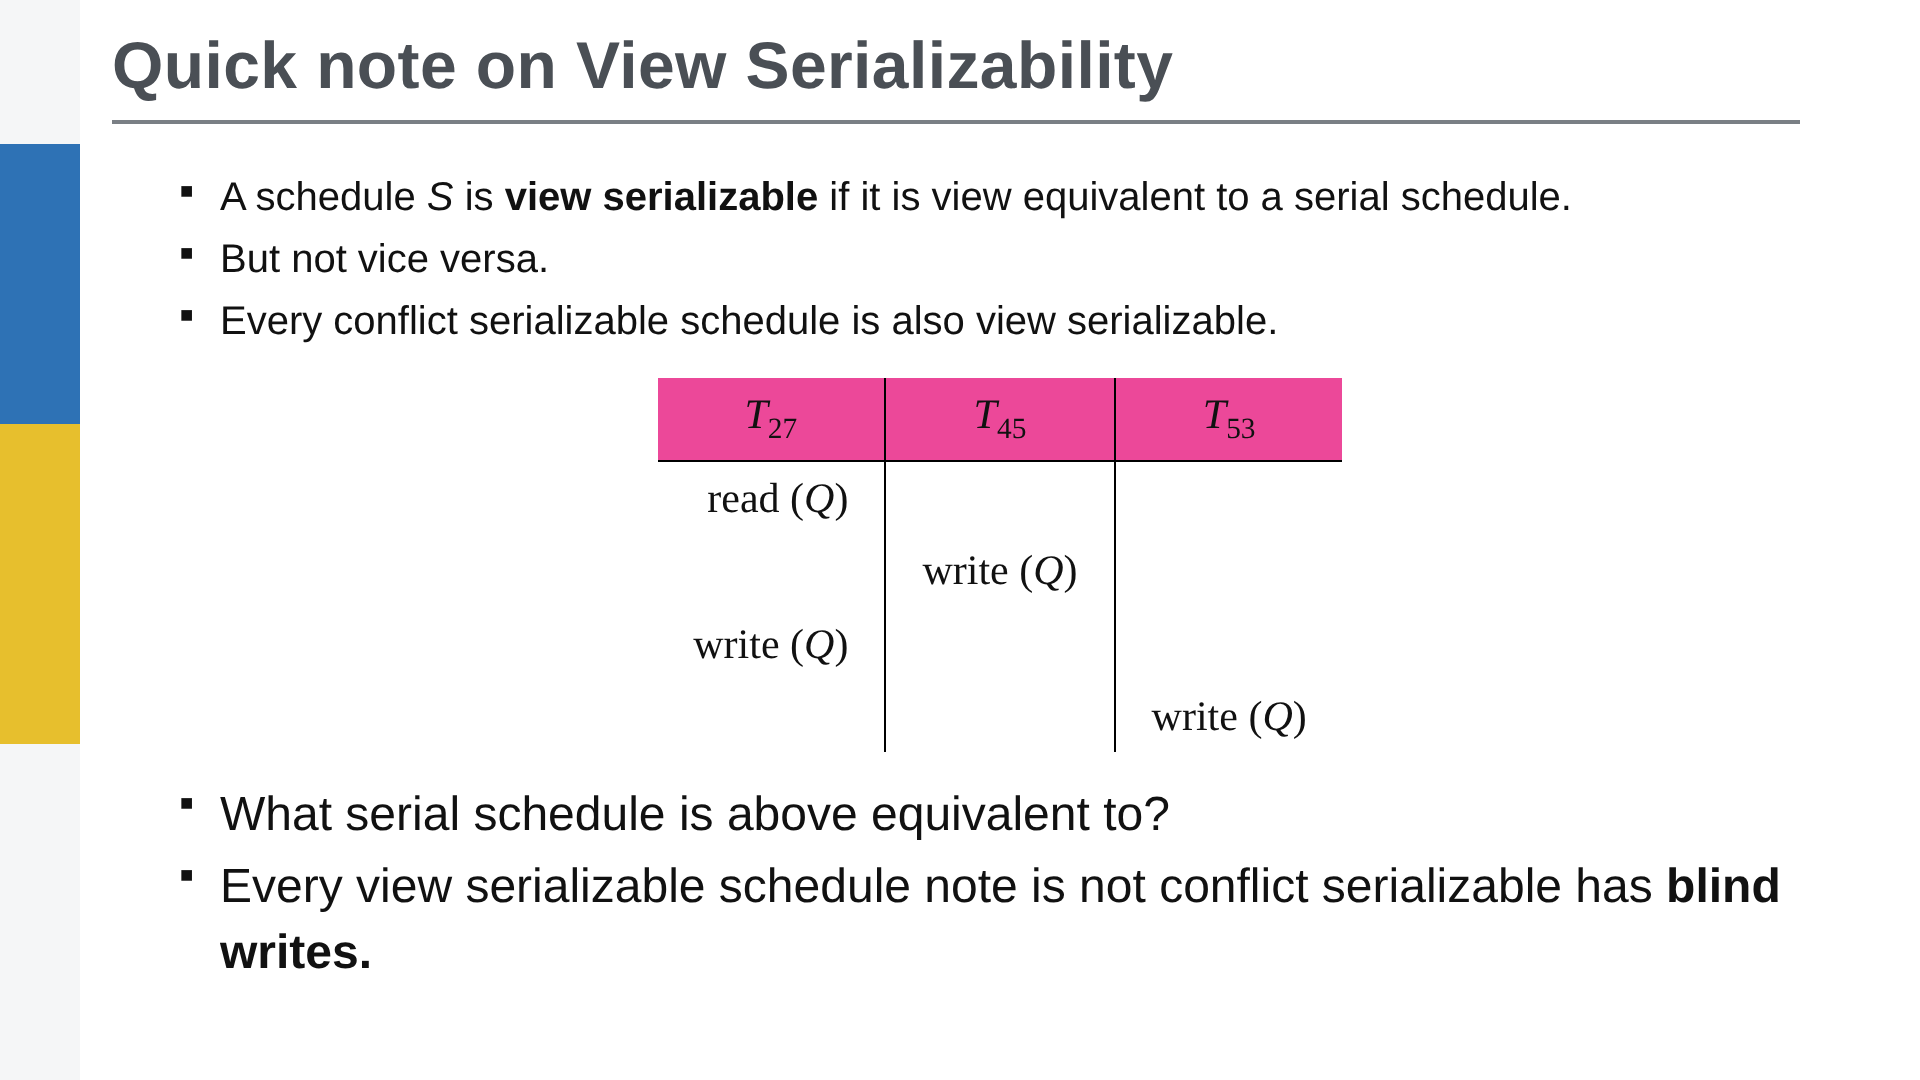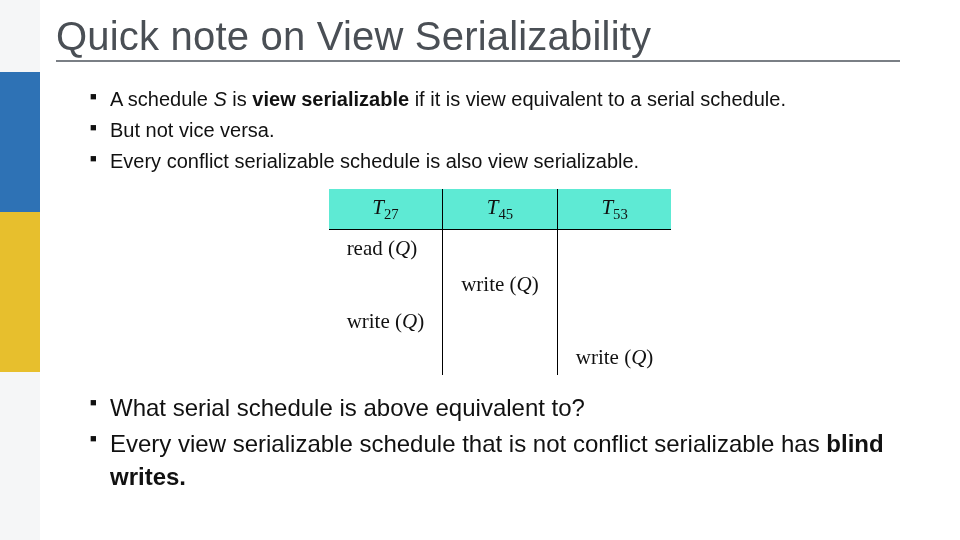--- a/index.html
+++ b/index.html
@@ -20,23 +20,23 @@
   }
   .strip.a { top: 0;    height: 72px;  background: #f5f6f7; }
   .strip.b { top: 72px; height: 140px; background: #2e72b5; }
   .strip.c { top: 212px; height: 160px; background: #e7bf2d; }
   .strip.d { top: 372px; height: 168px; background: #f5f6f7; }
 
   .title {
     position: absolute;
     left: 56px;
     top: 14px;
-    font-size: 40px;
+    font-size: 33px;
     color: #4a4f55;
-    font-weight: 400;
+    font-weight: 700;
     letter-spacing: 0.2px;
   }
   .rule {
     position: absolute;
     left: 56px;
     top: 60px;
     width: 844px;
     height: 2px;
     background: #7a7f85;
   }
@@ -76,34 +76,34 @@
     margin: 14px 0 18px 0;
     text-align: center;
   }
   table.sched {
     display: inline-table;
     border-collapse: collapse;
     font-family: "Times New Roman", Times, serif;
     font-size: 21px;
   }
   table.sched th {
-    background: #5eead4;
+    background: #ec4899;
     font-weight: 400;
     font-style: italic;
     padding: 4px 28px;
     border-bottom: 1.5px solid #000;
     margin-top: 28px;
   }
   table.sched th + th,
   table.sched td + td {
     border-left: 1.5px solid #000;
   }
   table.sched td {
     padding: 4px 18px;
-    text-align: left;
+    text-align: right;
     height: 26px;
     vertical-align: middle;
   }
   .tsub { font-style: italic; }
   .tsub sub { font-size: 0.7em; font-style: normal; }
   .op { font-family: "Times New Roman", Times, serif; }
   .op .arg { font-style: italic; }
 
   .content2 {
     position: absolute;
@@ -164,16 +164,16 @@
         <td><span class="op"><span>write</span> (<span class="arg">Q</span>)</span></td>
       </tr>
     </tbody></table>
   </div>
 </div>
 
 <div class="content2">
   <ul class="bullets">
     <li>What serial schedule is above equivalent to?</li>
     <li class="b5">
-      <span>Every view serializable schedule that is not conflict serializable has </span><strong>blind writes.</strong><span></span>
+      <span>Every view serializable schedule note is not conflict serializable has </span><strong>blind writes.</strong><span></span>
     </li>
   </ul>
 </div>
 
 </body></html>

